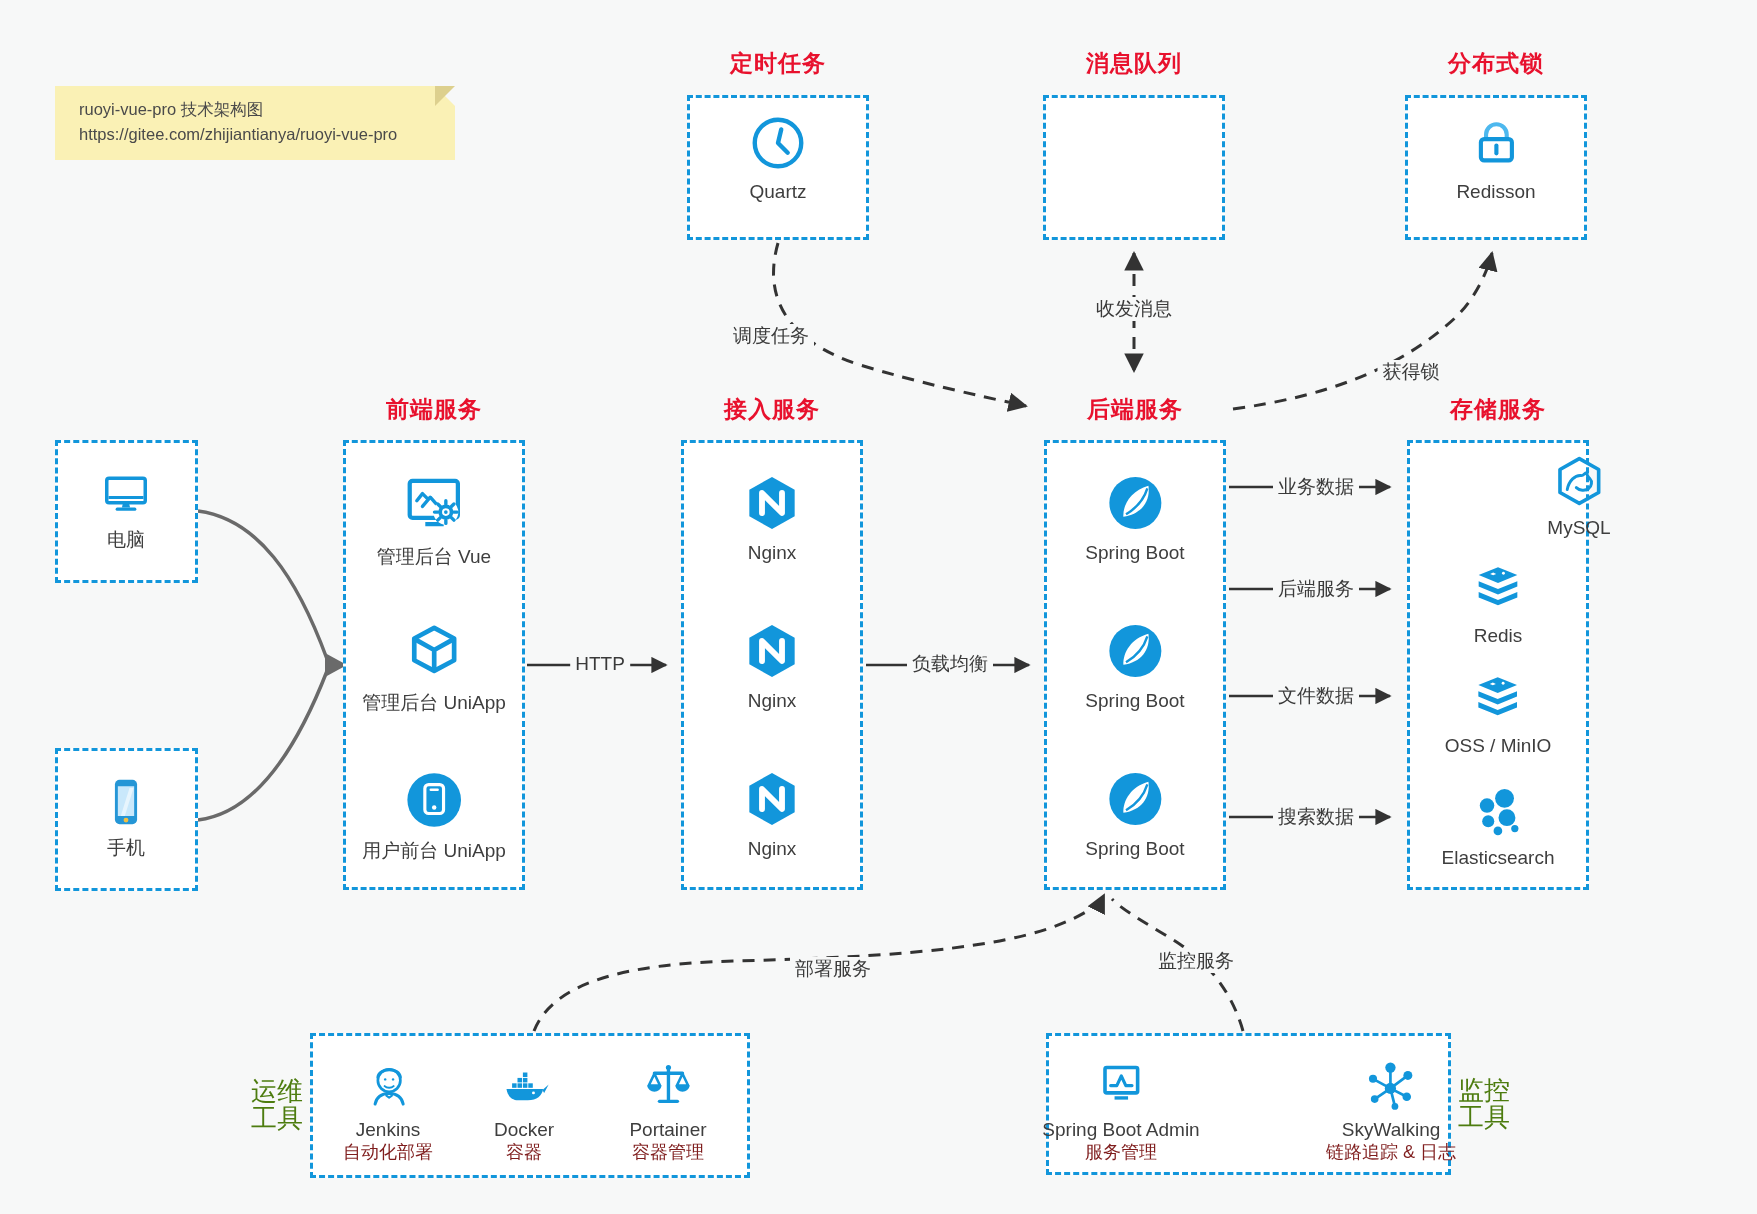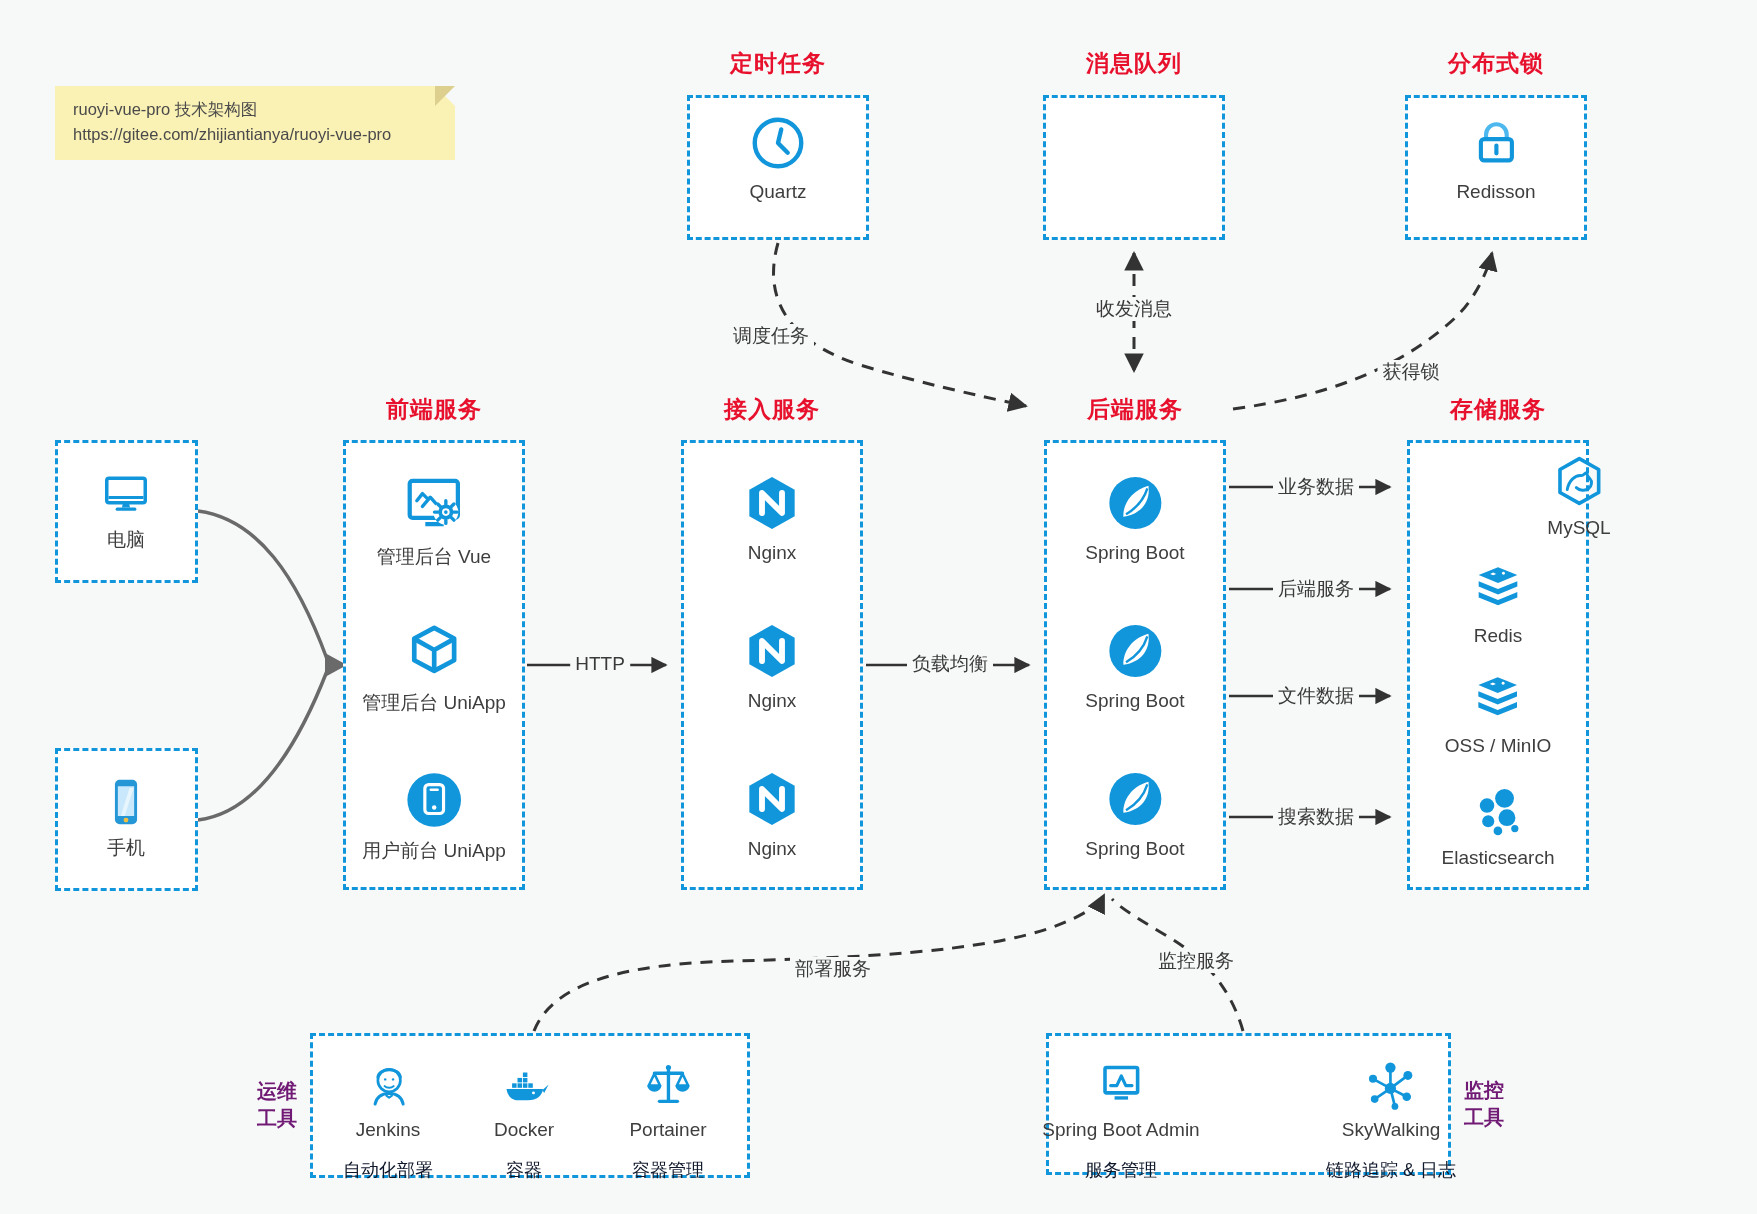--- a/index.html
+++ b/index.html
@@ -1,37 +1,37 @@
 <!DOCTYPE html>
 <html><head>
 <meta charset="utf-8">
 <style>
   html,body{margin:0;padding:0;}
   body{background:#eceaea;font-family:"Liberation Sans","DejaVu Sans",sans-serif;}
   .canvas{position:relative;width:1757px;height:1214px;background:#f7f8f8;overflow:hidden;}
   .overlay{position:absolute;left:0;top:0;width:1757px;height:1214px;pointer-events:none;}
 
   .note{position:absolute;left:55px;top:86px;width:400px;height:74px;background:#faf1b5;
-        box-sizing:border-box;padding:11px 0 0 18px;color:#4a4a4a;font-size:16.5px;line-height:25px;}
+        box-sizing:border-box;padding:11px 0 0 24px;color:#4a4a4a;font-size:16.5px;line-height:25px;}
   .note::before{content:'';position:absolute;top:0;right:0;width:0;height:0;border-style:solid;
         border-width:0 20px 20px 0;border-color:#f7f8f8 #f7f8f8 transparent transparent;}
   .note::after{content:'';position:absolute;top:0;right:0;width:0;height:0;border-style:solid;
         border-width:0 0 20px 20px;border-color:transparent transparent transparent #ddd08e;}
 
   .gtitle{position:absolute;transform:translateX(-50%);color:#e8112d;font-size:23px;font-weight:bold;
         letter-spacing:1px;white-space:nowrap;}
-  .side-label{position:absolute;transform:translate(-50%,-50%);color:#701a75;font-size:20px;font-weight:bold;
+  .side-label{position:absolute;transform:translate(-50%,-50%);color:#4d7c0f;font-size:26px;font-weight:normal;
         line-height:27px;text-align:left;white-space:pre-line;}
 
   .box{position:absolute;box-sizing:border-box;border:3px dashed #1296db;background:#ffffff;}
 
   .item{position:absolute;transform:translateX(-50%);display:flex;flex-direction:column;align-items:center;}
   .item .icon{display:block;line-height:0;}
   .item .label{margin-top:7px;font-size:19px;color:#3e3e3e;white-space:nowrap;text-align:center;line-height:22px;}
-  .item .sub{margin-top:18px;font-size:18px;color:#0f172a;white-space:nowrap;text-align:center;line-height:22px;}
+  .item .sub{margin-top:0;font-size:18px;color:#7f1d1d;white-space:nowrap;text-align:center;line-height:22px;}
 
   .elabel{position:absolute;transform:translate(-50%,-50%);font-size:19px;color:#3a3a3a;
         background:#f7f8f8;padding:0 5px;white-space:nowrap;line-height:24px;}
 
   .ic svg{display:block;}
 </style>
 </head>
 <body>
 
 <div class="canvas">

